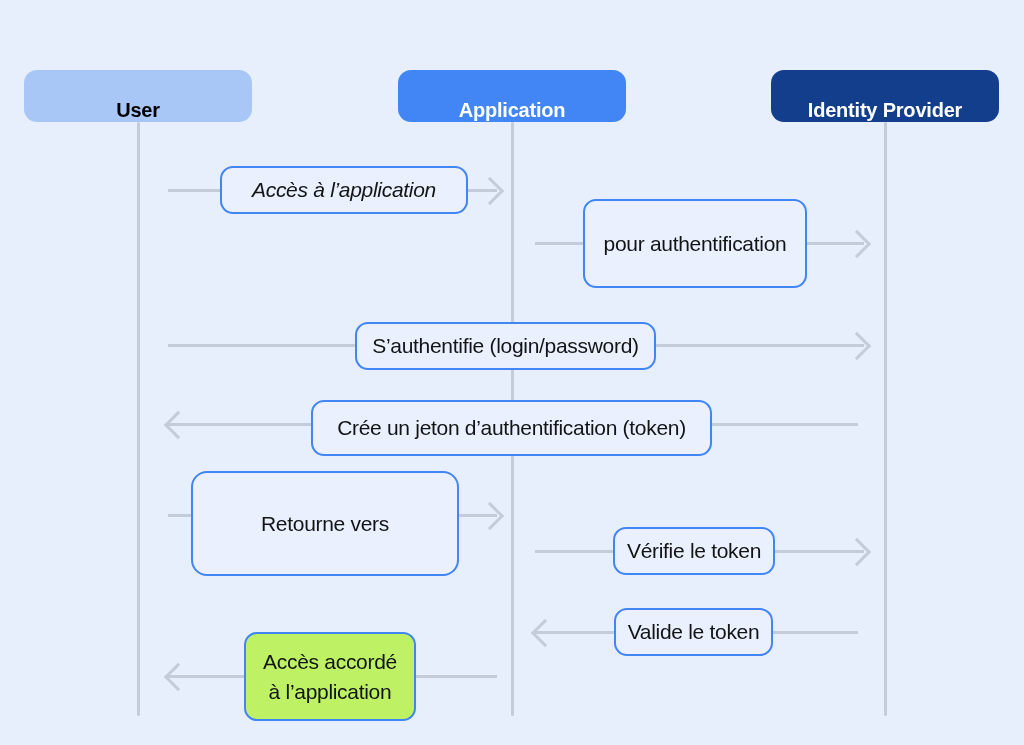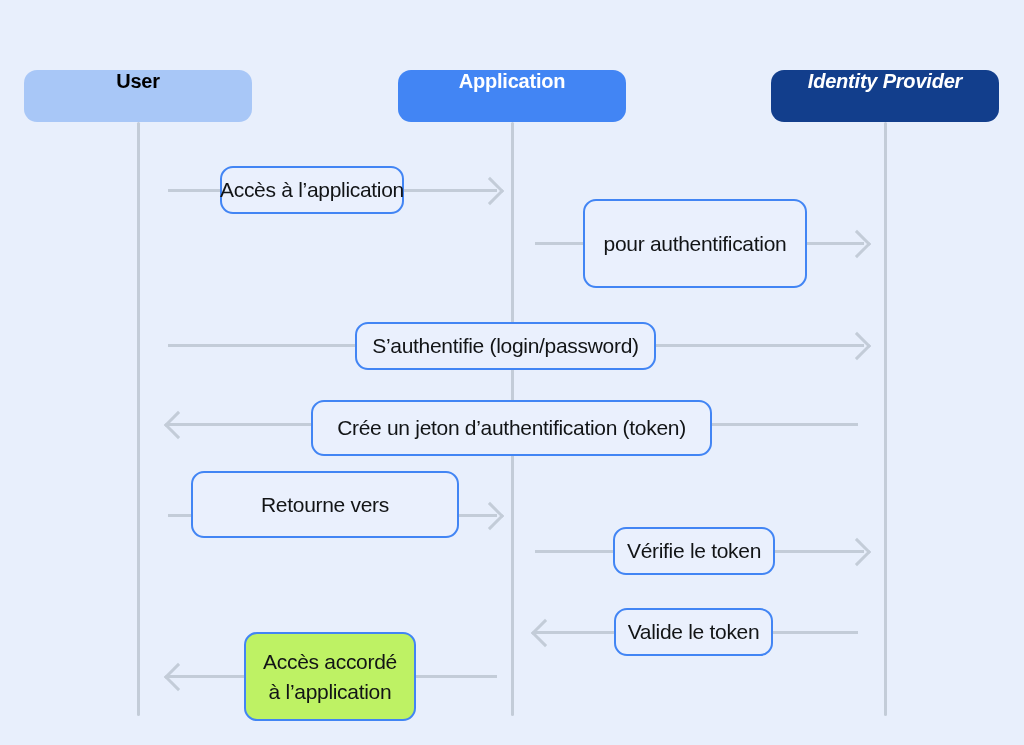--- a/index.html
+++ b/index.html
@@ -24,21 +24,21 @@
     width: 3px;
     background: #c3ccd8;
     border-radius: 2px;
   }
   
   .actor {
     position: absolute;
     height: 52px;
     border-radius: 13px;
     display: flex;
-    align-items: flex-start;
+    align-items: flex-end;
     justify-content: center;
     font-size: 20px;
     font-weight: bold;
     letter-spacing: -0.2px;
     box-sizing: border-box;
     padding: 0 6px;
     white-space: nowrap;
   }
   
   .msg {
@@ -93,21 +93,21 @@
   <div id="lifelines-layer">
       <div class="lifeline" style="left: 137px; top: 122px; height: 594px; background: rgb(195, 204, 216);"></div>
       <div class="lifeline" style="left: 511px; top: 122px; height: 594px; background: rgb(195, 204, 216);"></div>
       <div class="lifeline" style="left: 884px; top: 122px; height: 594px; background: rgb(195, 204, 216);"></div>
     </div>
   <div id="messages-layer">
       <div class="msg" style="left: 0px; top: 190px;">
         <div class="msg-line" style="left: 168px; width: 329px; background: rgb(195, 204, 216);"></div>
         <div class="arrowhead right" style="border-top-color: rgb(195, 204, 216); border-right-color: rgb(195, 204, 216); left: 480px;"></div>
       </div>
-      <div class="label" style="left: 220px; top: 166px; width: 184px; height: 48px; background: rgb(234, 240, 253); border-color: rgb(66, 133, 244); color: rgb(18, 20, 22);">
+      <div class="label" style="left: 220px; top: 166px; width: 248px; height: 48px; background: rgb(234, 240, 253); border-color: rgb(66, 133, 244); color: rgb(18, 20, 22); font-style: italic;">
         <span class="ln">Accès à l’application</span>
       </div>
       <div class="msg" style="left: 0px; top: 243px;">
         <div class="msg-line" style="left: 535px; width: 329px; background: rgb(195, 204, 216);"></div>
         <div class="arrowhead right" style="border-top-color: rgb(195, 204, 216); border-right-color: rgb(195, 204, 216); left: 847px;"></div>
       </div>
       <div class="label" style="left: 583px; top: 199px; width: 224px; height: 89px; background: rgb(234, 240, 253); border-color: rgb(66, 133, 244); color: rgb(18, 20, 22);">
         <span class="ln">pour authentification</span>
       </div>
       <div class="msg" style="left: 0px; top: 345px;">
@@ -121,21 +121,21 @@
         <div class="msg-line" style="left: 168px; width: 690px; background: rgb(195, 204, 216);"></div>
         <div class="arrowhead left" style="border-top-color: rgb(195, 204, 216); border-right-color: rgb(195, 204, 216); left: 168px;"></div>
       </div>
       <div class="label" style="left: 311px; top: 400px; width: 401px; height: 56px; background: rgb(234, 240, 253); border-color: rgb(66, 133, 244); color: rgb(18, 20, 22);">
         <span class="ln">Crée un jeton d’authentification (token)</span>
       </div>
       <div class="msg" style="left: 0px; top: 515px;">
         <div class="msg-line" style="left: 168px; width: 329px; background: rgb(195, 204, 216);"></div>
         <div class="arrowhead right" style="border-top-color: rgb(195, 204, 216); border-right-color: rgb(195, 204, 216); left: 480px;"></div>
       </div>
-      <div class="label" style="left: 191px; top: 471px; width: 268px; height: 67px; background: rgb(234, 240, 253); border-color: rgb(66, 133, 244); color: rgb(18, 20, 22);">
+      <div class="label" style="left: 191px; top: 471px; width: 268px; height: 105px; background: rgb(234, 240, 253); border-color: rgb(66, 133, 244); color: rgb(18, 20, 22); border-radius: 16px;">
         <span class="ln">Retourne vers</span>
       </div>
       <div class="msg" style="left: 0px; top: 551px;">
         <div class="msg-line" style="left: 535px; width: 329px; background: rgb(195, 204, 216);"></div>
         <div class="arrowhead right" style="border-top-color: rgb(195, 204, 216); border-right-color: rgb(195, 204, 216); left: 847px;"></div>
       </div>
       <div class="label" style="left: 613px; top: 527px; width: 162px; height: 48px; background: rgb(234, 240, 253); border-color: rgb(66, 133, 244); color: rgb(18, 20, 22); text-align: center;">
         <span class="ln">Vérifie le token</span>
       </div>
       <div class="msg" style="left: 0px; top: 632px;">
@@ -154,17 +154,17 @@
         <span class="ln">à l’application</span>
       </div>
     </div>
   <div id="actors-layer">
       <div class="actor" style="left: 24px; top: 70px; width: 228px; background: rgb(168, 199, 247); color: rgb(0, 0, 0);">
         <span>User</span>
       </div>
       <div class="actor" style="left: 398px; top: 70px; width: 228px; background: rgb(66, 133, 244); color: #ffffff;">
         <span>Application</span>
       </div>
-      <div class="actor" style="left: 771px; top: 70px; width: 228px; background: rgb(18, 62, 140); color: rgb(255, 255, 255); font-style: italic;">
+      <div class="actor" style="left: 771px; top: 70px; width: 228px; background: rgb(18, 62, 140); color: rgb(255, 255, 255);">
         <span>Identity Provider</span>
       </div>
     </div>
 </div>
 
 </body></html>

